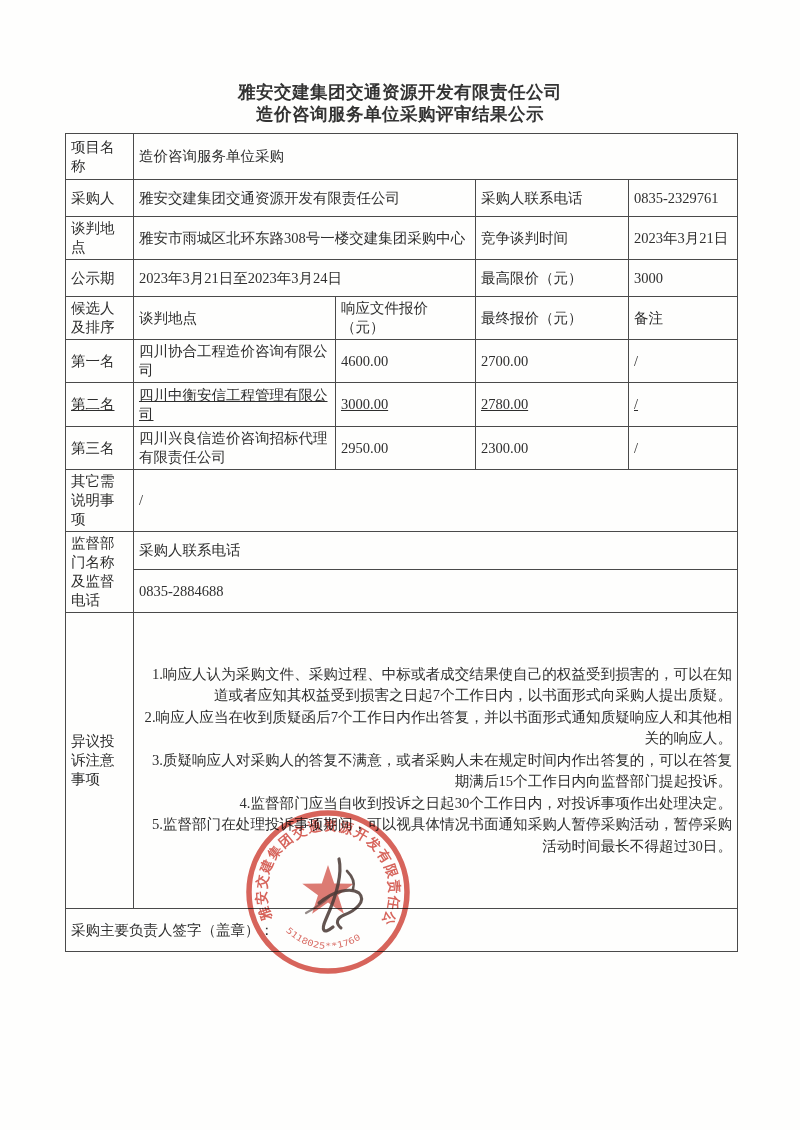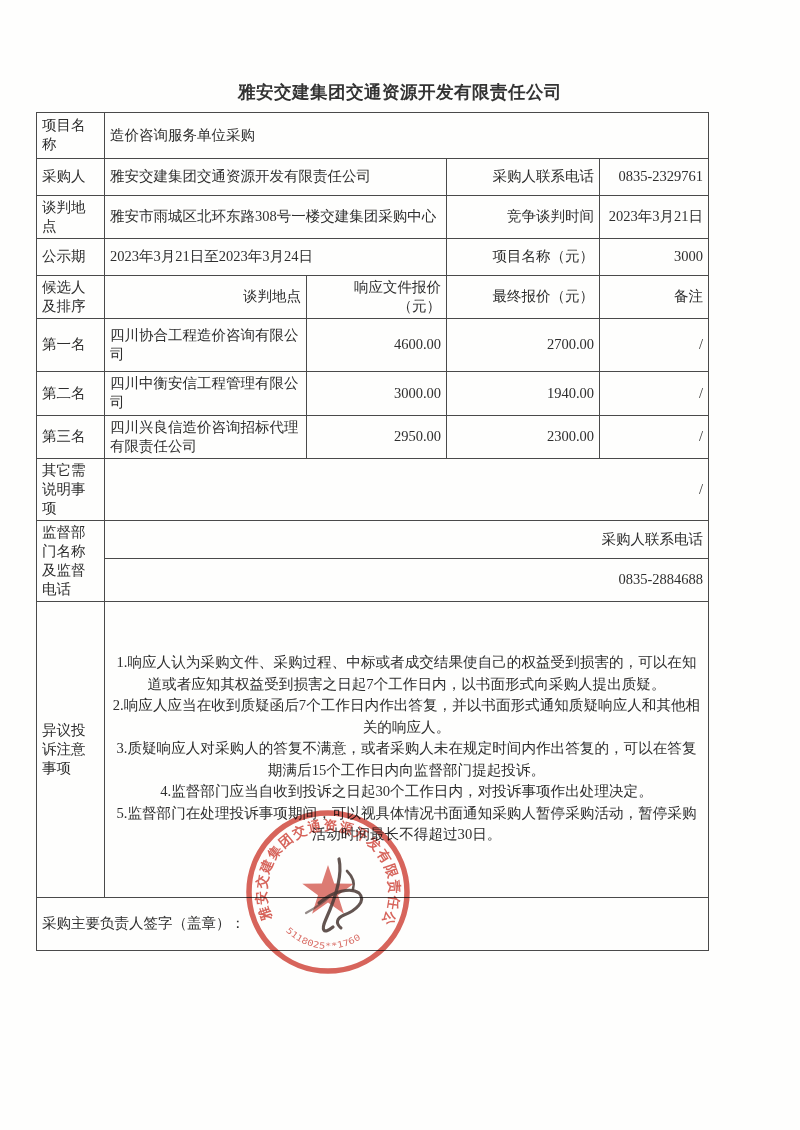--- a/index.html
+++ b/index.html
@@ -17,59 +17,60 @@
   .title-block { padding-top:82px; text-align:center; }
   .title-line {
     font-family:"Liberation Sans","DejaVu Sans",sans-serif;
     font-weight:700; font-size:17.5px; line-height:21.5px;
     color:#333; letter-spacing:0.5px;
   }
   table.doc {
     border-collapse:collapse;
     table-layout:fixed;
     width:672px;
-    margin:8px 0 0 36px;
+    margin:8px 0 0 65px;
     background:transparent;
     border-radius:27px;
   }
   table.doc td {
     border:1px solid #4a4a4a;
     vertical-align:middle;
     font-size:14.5px;
     line-height:19px;
     padding:2px 5px;
     word-break:break-all;
   }
   table.doc { border:1.5px solid #3d3d3d; }
   td.lab { font-size:14px; padding:2px 3px 2px 5px; line-height:18px; }
-  td.center { text-align:right; }
+  td.center { text-align:left; }
   td.name { padding-right:16px; }
   td.tight { padding-right:20px; }
   td.notice-cell { padding:6px 8px 6px 6px; }
-  .notice-item { font-size:14.6px; line-height:21.5px; text-align:center; }
+  .notice-item { font-size:14.6px; line-height:21.5px; text-align:right; }
   td.sig-cell { font-size:14.5px; padding-left:5px; }
   .h46 { height:46px; } .h37 { height:37px; } .h45 { height:39px; }
-  .h43 { height:53px; } .h44 { height:44px; } .h35 { height:35px; }
+  .h43 { height:43px; } .h44 { height:44px;text-decoration:underline; } .h35 { height:35px; }
   .h296 { height:296px; }
   
   .seal {
     position:absolute; left:243px; top:807px;
     width:170px; height:170px;
     mix-blend-mode:multiply;
     opacity:0.93;
     pointer-events:none;
   }
 </style>
 </head>
 <body>
 
 <div class="page">
 
   <div class="title-block">
     <div class="title-line">雅安交建集团交通资源开发有限责任公司</div>
+    <div class="title-line">造价咨询服务单位采购评审结果公示</div>
   </div>
 
   <table class="doc">
     <colgroup>
       <col style="width:68px">
         <col style="width:202px">
         <col style="width:140px">
       <col style="width:153px">
         <col style="width:109px">
     </colgroup>
@@ -86,42 +87,42 @@
       </tr>
       <tr class="h45">
         <td class="lab">谈判地点</td>
         <td colspan="2" class="tight">雅安市雨城区北环东路308号一楼交建集团采购中心</td>
         <td class="center">竞争谈判时间</td>
         <td class="center">2023年3月21日</td>
       </tr>
       <tr class="h37">
         <td class="lab">公示期</td>
         <td colspan="2">2023年3月21日至2023年3月24日</td>
-        <td class="center">项目名称（元）</td>
+        <td class="center">最高限价（元）</td>
         <td class="center">3000</td>
       </tr>
       <tr class="h37">
         <td class="lab">候选人及排序</td>
         <td class="center">谈判地点</td>
         <td class="center">响应文件报价（元）</td>
         <td class="center">最终报价（元）</td>
         <td class="center">备注</td>
       </tr>
       <tr class="h43">
         <td class="lab">第一名</td>
         <td class="name">四川协合工程造价咨询有限公司</td>
         <td class="center">4600.00</td>
         <td class="center">2700.00</td>
         <td class="center">/</td>
       </tr>
       <tr class="h44">
         <td class="lab">第二名</td>
         <td class="name">四川中衡安信工程管理有限公司</td>
         <td class="center">3000.00</td>
-        <td class="center">1940.00</td>
+        <td class="center">2780.00</td>
         <td class="center">/</td>
       </tr>
       <tr class="h37">
         <td class="lab">第三名</td>
         <td class="name">四川兴良信造价咨询招标代理有限责任公司</td>
         <td class="center">2950.00</td>
         <td class="center">2300.00</td>
         <td class="center">/</td>
       </tr>
       <tr class="h37">

